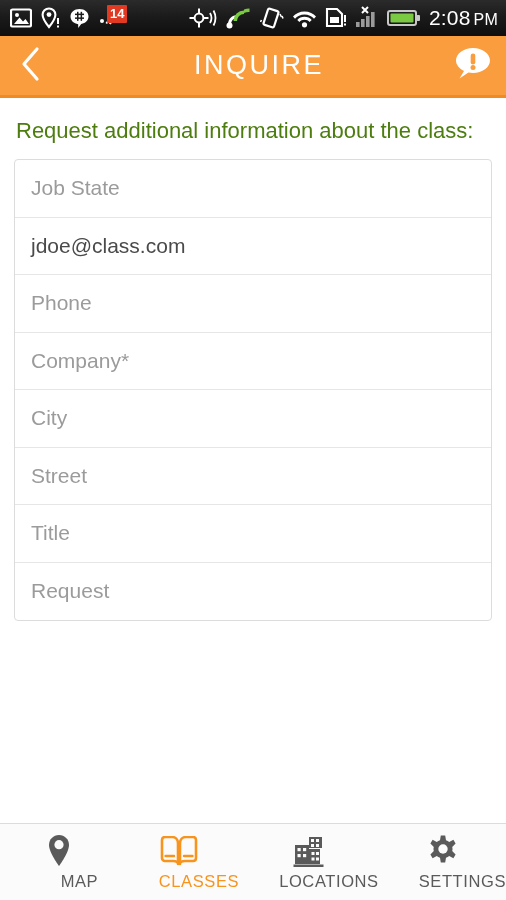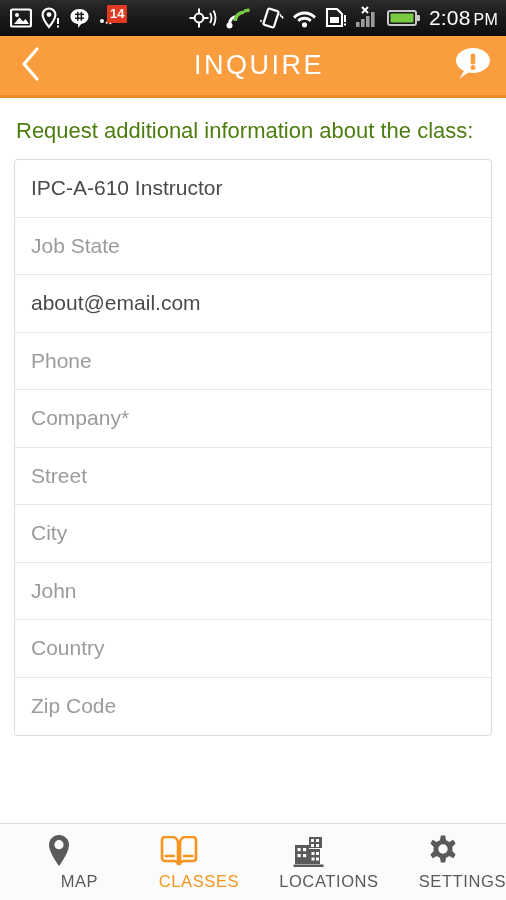--- a/index.html
+++ b/index.html
@@ -231,30 +231,28 @@
           <circle cx="21" cy="24.6" r="2.5" fill="#fa9d3e"></circle>
         </svg>
       </span>
     </div>
   </div>
 
   <div class="content">
     <div class="intro">Request additional information about the class:</div>
 
     <div class="form-card">
-      <div class="form-row filled">IPC-A-610 Instructor</div>
       <div class="form-row empty">Job State</div>
-      <div class="form-row filled">about@email.com</div>
+      <div class="form-row filled">jdoe@class.com</div>
       <div class="form-row empty">Phone</div>
       <div class="form-row empty">Company*</div>
+      <div class="form-row empty">City</div>
       <div class="form-row empty">Street</div>
-      <div class="form-row empty">City</div>
-      <div class="form-row empty">John</div>
-      <div class="form-row empty">Country</div>
-      <div class="form-row empty">Zip Code</div>
+      <div class="form-row empty">Title</div>
+      <div class="form-row empty">Request</div>
     </div>
   </div>
 
   <div class="bottomnav">
 
     <div class="nav-item">
       <span class="nav-ico">
         <svg width="30" height="34" viewBox="0 0 30 34">
           <path d="M15 1 C9.4 1 5 5.4 5 11 C5 18.6 15 32 15 32 C15 32 25 18.6 25 11 C25 5.4 20.6 1 15 1 Z" fill="#5a5a5a"></path>
           <circle cx="15" cy="10.7" r="4.6" fill="#fbfbfb"></circle>

